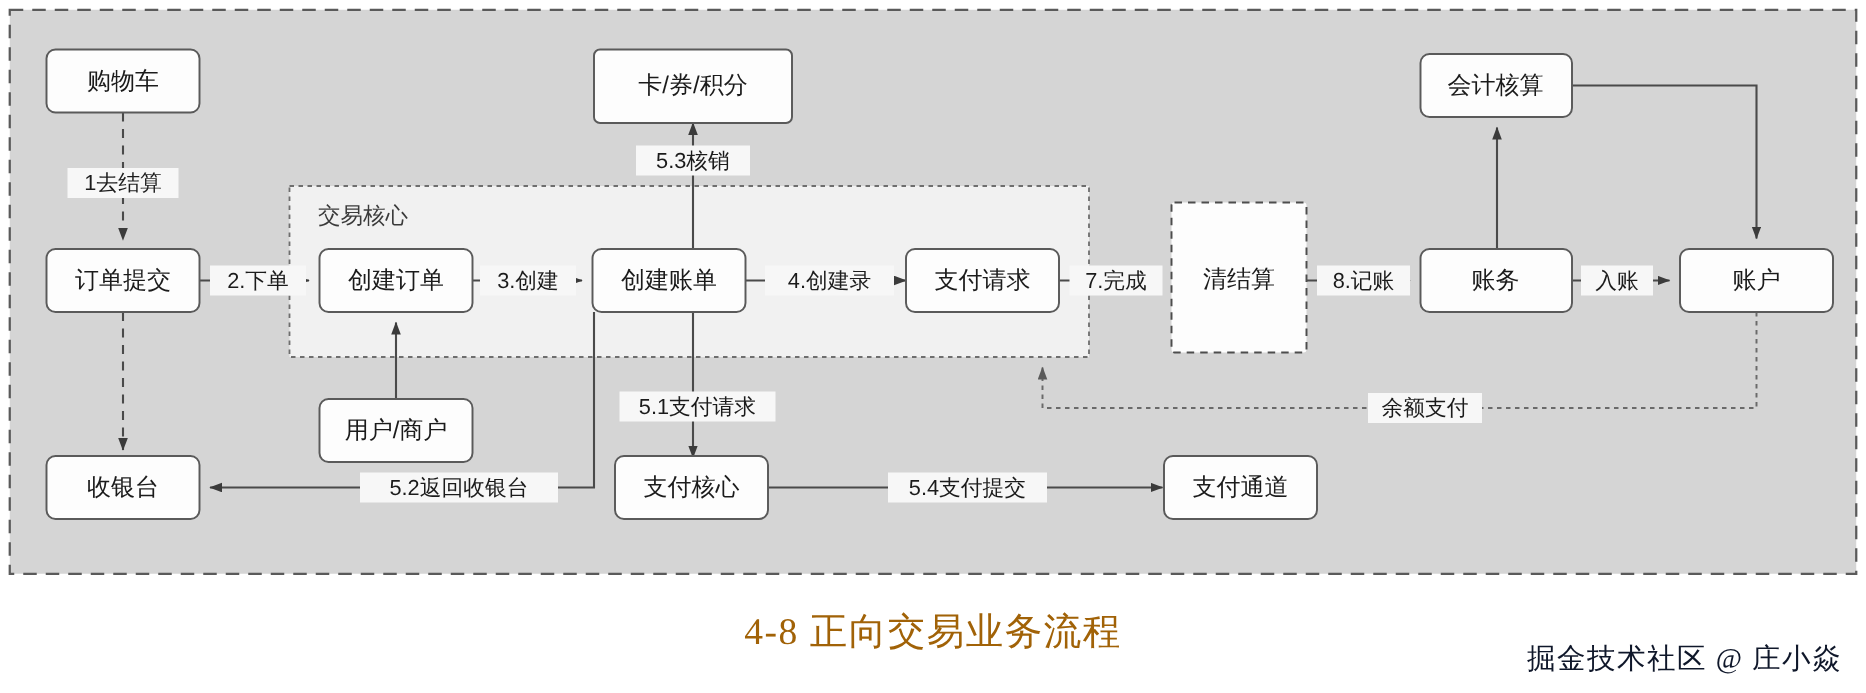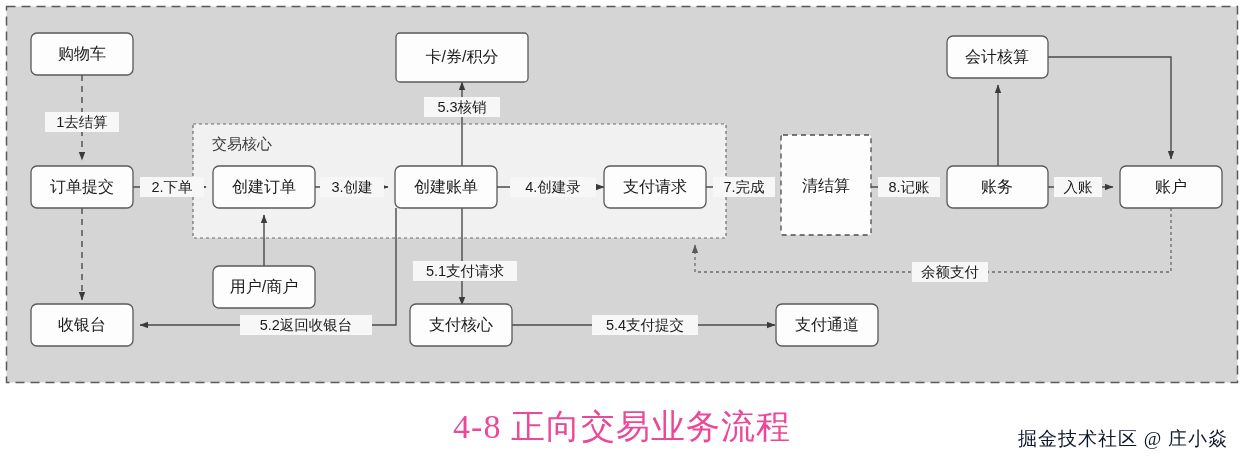--- a/index.html
+++ b/index.html
@@ -86,22 +86,22 @@
     stroke-width: 1.2;
     stroke-dasharray: 3 3;
   }
   #caption {
     position: absolute;
     left: 0;
     top: 404px;
     width: 1244px;
     text-align: center;
     font-family: "Liberation Serif", "DejaVu Serif", serif;
-    font-size: 34px;
-    color: #ec4899;
+    font-size: 25px;
+    color: #a16207;
     letter-spacing: 1px;
   }
   #watermark {
     position: absolute;
     right: 16px;
     bottom: 10px;
     font-family: Liberation Serif, serif;
     font-size: 19px;
     color: #0f172a;
     letter-spacing: 1px;

